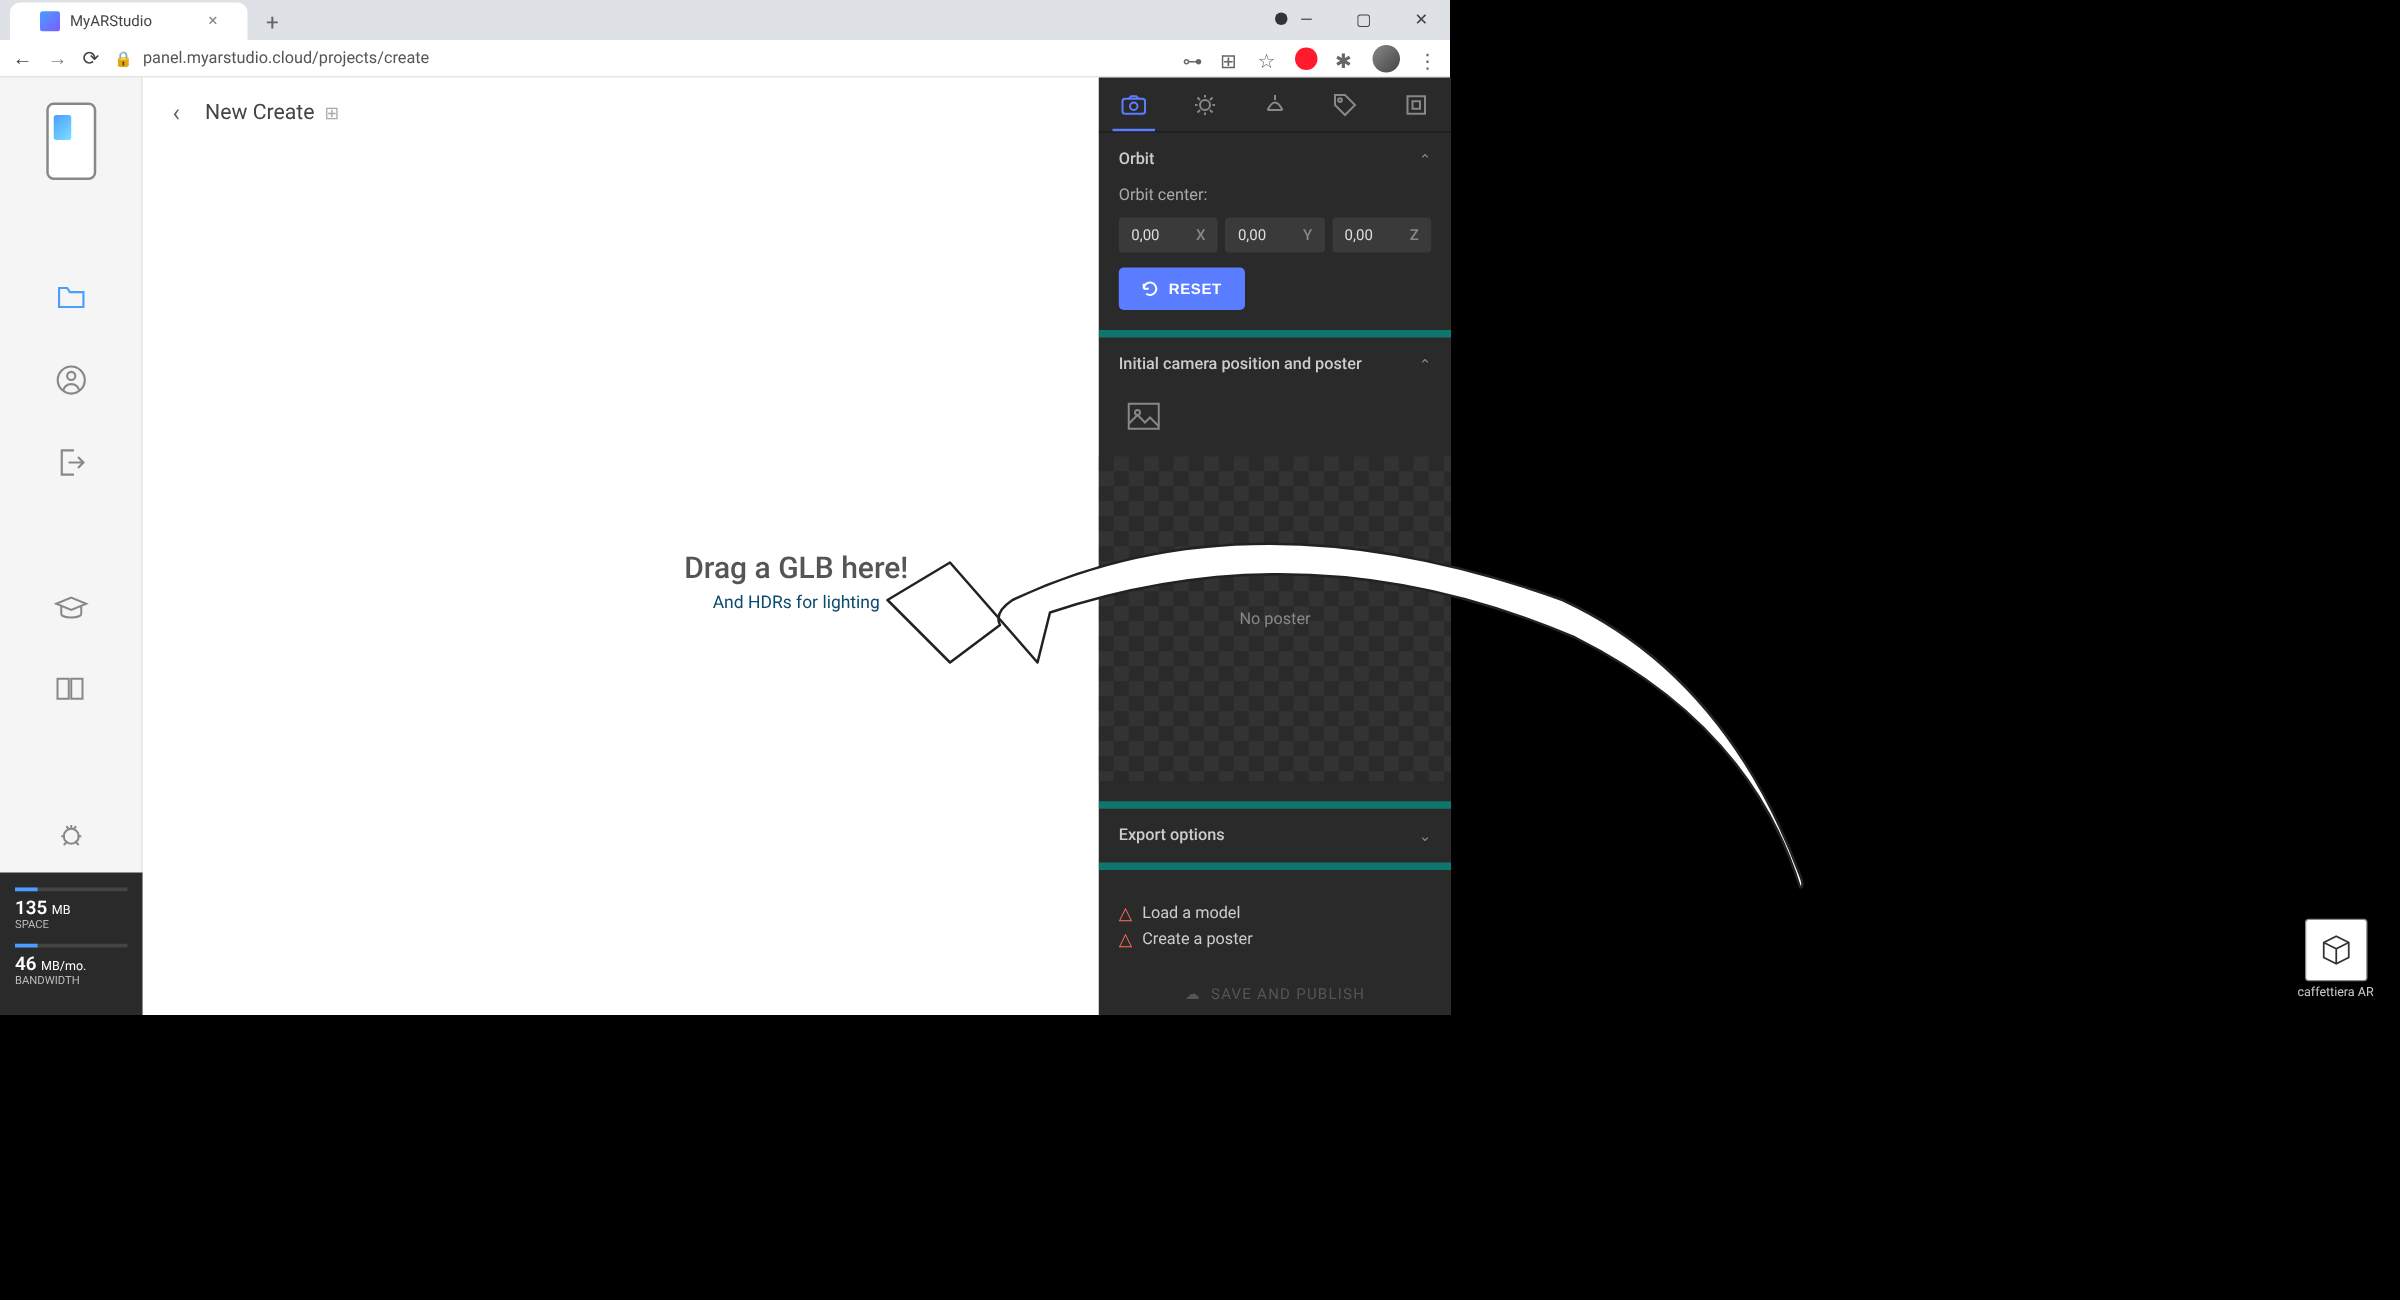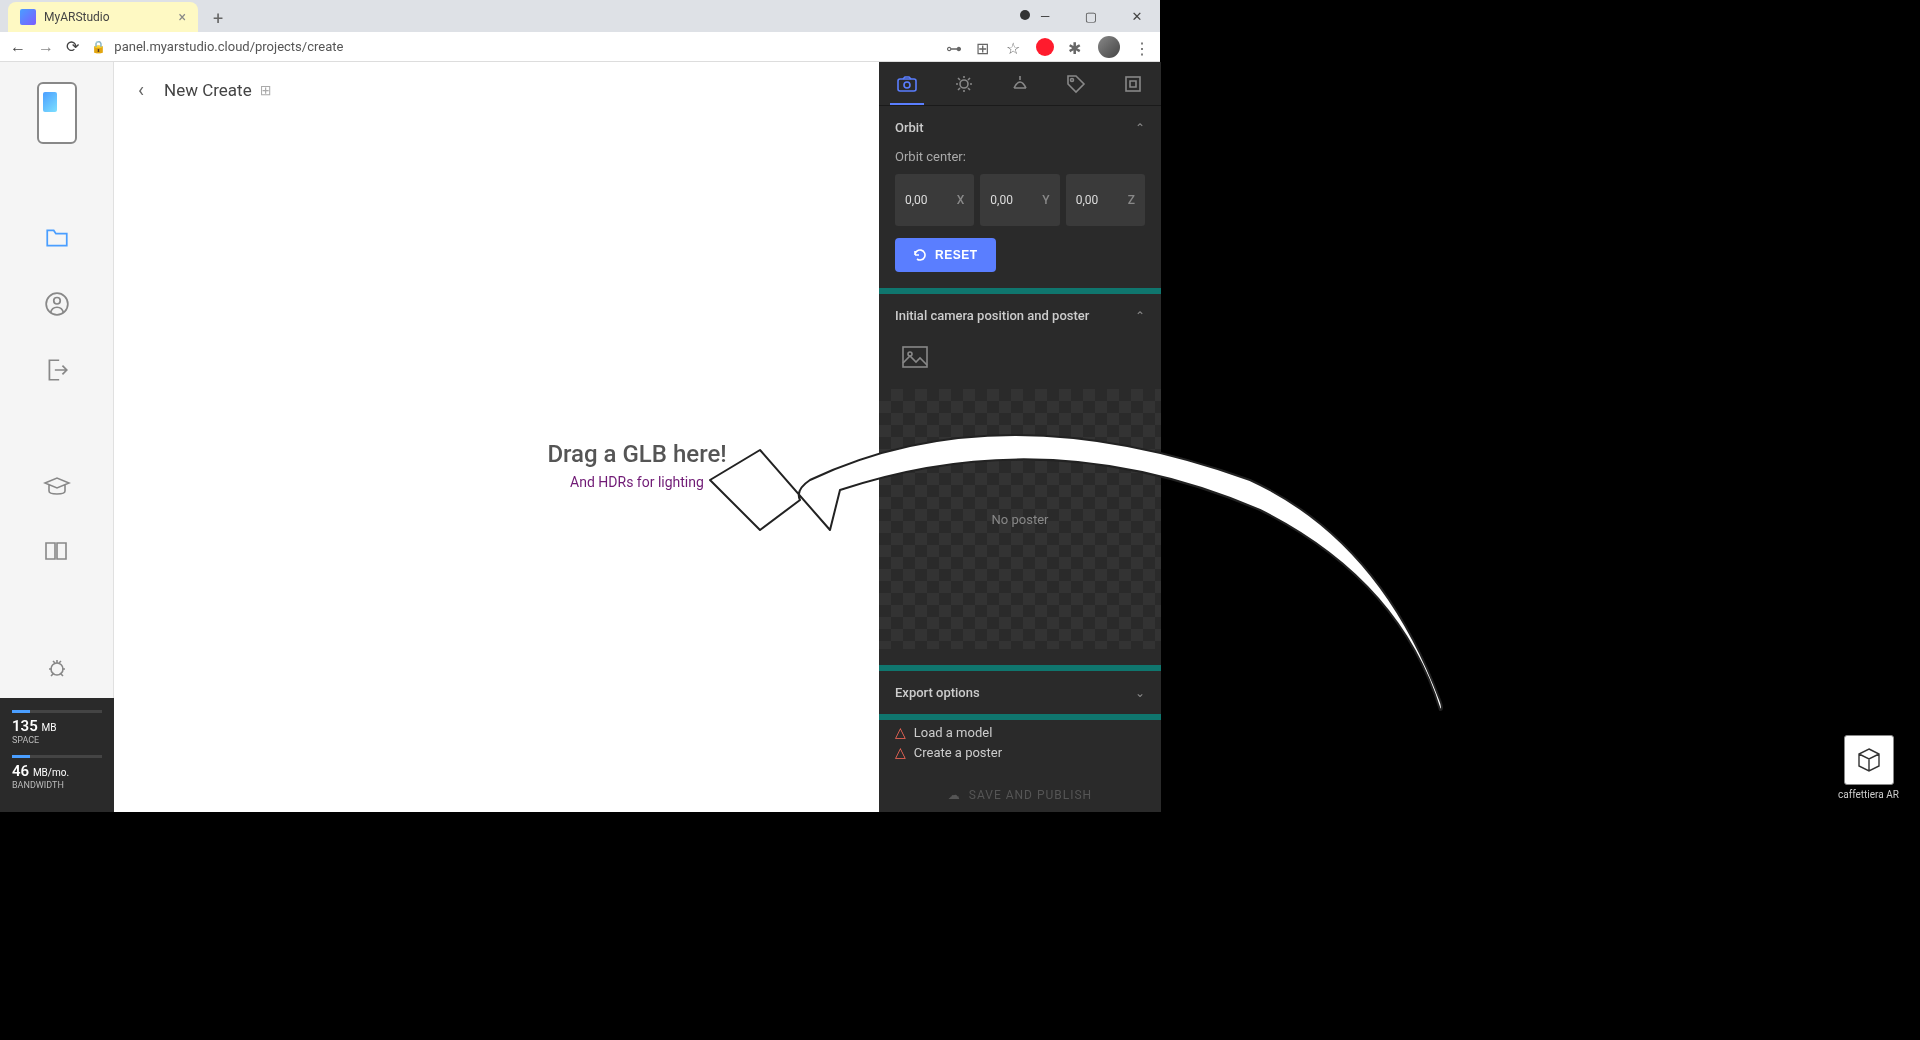--- a/index.html
+++ b/index.html
@@ -1,21 +1,21 @@
 <!DOCTYPE html>
 <html><head>
   <meta charset="utf-8">
   <style>
     * { margin: 0; padding: 0; box-sizing: border-box; }
     body { font-family: -apple-system, BlinkMacSystemFont, 'Segoe UI', Roboto, sans-serif; background: #000; overflow: hidden; width: 1920px; height: 1040px; }
     
     
     .browser-chrome { width: 1160px; height: 62px; background: #dee1e6; display: flex; flex-direction: column; position: absolute; top: 0; left: 0; }
     .tab-bar { height: 32px; display: flex; align-items: flex-end; background: #dee1e6; padding-left: 8px; }
-    .tab { background: #fef9c3; border-radius: 8px 8px 0 0; padding: 6px 12px; display: flex; align-items: center; gap: 8px; font-size: 12px; color: #444; width: 190px; height: 30px; }
+    .tab { background: #ffffff; border-radius: 8px 8px 0 0; padding: 6px 24px; display: flex; align-items: center; gap: 8px; font-size: 12px; color: #444; width: 190px; height: 30px; }
     .tab-favicon { width: 16px; height: 16px; background: linear-gradient(135deg, #4a9eff, #7b5cff); border-radius: 2px; }
     .tab-close { margin-left: auto; color: #888; cursor: pointer; font-size: 14px; }
     .new-tab { width: 28px; height: 28px; display: flex; align-items: center; justify-content: center; color: #666; font-size: 18px; margin-left: 6px; cursor: pointer; }
     .win-controls { position: absolute; right: 0; top: 0; display: flex; }
     .win-btn { width: 46px; height: 32px; display: flex; align-items: center; justify-content: center; color: #444; font-size: 13px; cursor: pointer; }
     .rec-dot { position: absolute; right: 130px; top: 10px; width: 10px; height: 10px; background:#333; border-radius:50%; }
     
     .addr-bar { height: 30px; background: #fff; display: flex; align-items: center; padding: 0 10px; gap: 12px; border-bottom: 1px solid #ddd; }
     .nav-btn { color: #888; font-size: 16px; cursor: pointer; }
     .nav-btn.active { color: #444; }
@@ -44,37 +44,37 @@
     
     .main-area { flex: 1; display: flex; flex-direction: column; background: #fff; }
     .main-header { height: 56px; display: flex; align-items: center; padding: 0 24px; }
     .back-btn { color: #666; font-size: 20px; cursor: pointer; margin-right: 20px; }
     .proj-title { font-size: 17px; color: #444; }
     .edit-icon { color: #aaa; font-size: 14px; margin-left: 8px; }
     .show-group { margin-left: auto; display: flex; align-items: center; gap: 16px; color: #555; font-size: 14px; }
     .show-icon { color: #888; cursor: pointer; }
     .drop-zone { flex: 1; display: flex; flex-direction: column; align-items: center; justify-content: center; }
     .drop-title { font-size: 24px; font-weight: 500; color: #555; margin-bottom: 6px; }
-    .drop-sub { font-size: 14px; color: #701a75; }
+    .drop-sub { font-size: 14px; color: #0c4a6e; }
     
     
     .panel-right { position: absolute; top: 62px; left: 879px; width: 282px; height: 750px; background: #2a2a2a; color: #ddd; font-size: 13px; overflow: hidden; }
     .panel-tabs { height: 44px; display: flex; border-bottom: 1px solid #1a1a1a; }
     .panel-tab { flex: 1; display: flex; align-items: center; justify-content: center; cursor: pointer; color: #888; position: relative; }
     .panel-tab.active { color: #5a7eff; }
     .panel-tab.active::after { content:''; position:absolute; bottom:0; left:20%; right:20%; height:2px; background:#5a7eff; }
     
     .section { border-bottom: 6px solid #0f766e; }
     .section-hdr { display: flex; align-items: center; justify-content: space-between; padding: 14px 16px; cursor: pointer; font-weight: 500; color: #ccc; }
     .chevron { color: #888; font-size: 12px; }
     .section-body { padding: 0 16px 16px; }
     
     .orbit-label { color: #aaa; margin-bottom: 10px; }
     .xyz-row { display: flex; gap: 6px; margin-bottom: 12px; }
-    .xyz-field { flex: 1; background: #3a3a3a; border-radius: 3px; display: flex; align-items: center; padding: 19px 10px; font-size: 12px; }
+    .xyz-field { flex: 1; background: #3a3a3a; border-radius: 3px; display: flex; align-items: center; padding: 7px 10px; font-size: 12px; }
     .xyz-val { color: #ddd; }
     .xyz-axis { margin-left: auto; color: #888; font-weight: 500; }
     .reset-btn { background: #5a7eff; color: #ffffff; border: none; border-radius: 4px; padding: 10px 18px; font-size: 12px; font-weight: 600; letter-spacing: 0.5px; cursor: pointer; display: flex; align-items: center; gap: 8px; }
     
     .poster-icon { width: 40px; height: 40px; display: flex; align-items: center; justify-content: center; color: #888; margin-bottom: 12px; cursor:pointer; }
     .checker { height: 260px; background-image: 
       linear-gradient(45deg, #333 25%, transparent 25%), 
       linear-gradient(-45deg, #333 25%, transparent 25%), 
       linear-gradient(45deg, transparent 75%, #333 75%), 
       linear-gradient(-45deg, transparent 75%, #333 75%);

